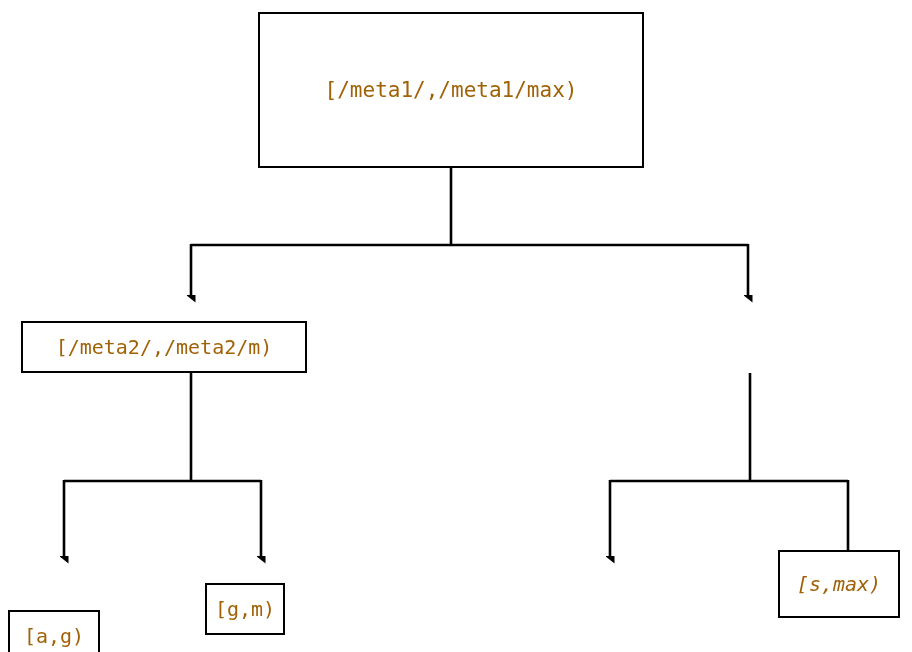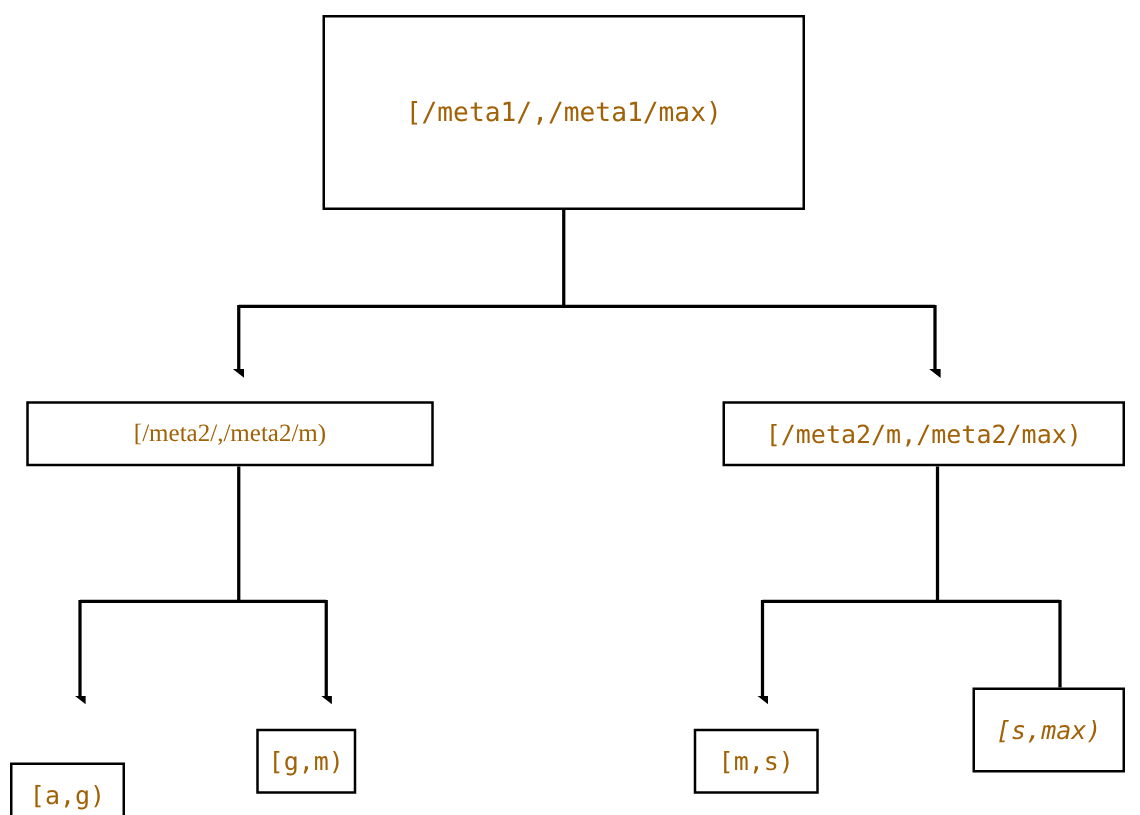--- a/index.html
+++ b/index.html
@@ -112,37 +112,31 @@
 
     <g>
       <path d="M 848,480 L 848,557" stroke="#000000" stroke-width="2.6" fill="none" marker-end="url(#arrowhead)"></path>
     </g>
   </svg>
 
   <div class="node-box level-root" style="left:258px; top:12px; width:386px; height:156px;">
     <span class="node-label">[/meta1/,/meta1/max)</span>
   </div>
 
-  <div class="node-box level-mid" style="left:21px; top:321px; width:326px; height:52px;font-family:Liberation Serif, serif;">
+  <div class="node-box level-mid" style="left:21px; top:321px; width:286px; height:52px;">
     <span class="node-label">[/meta2/,/meta2/m)</span>
   </div>
 
-  <div class="node-box level-mid" style="left:578px; top:321px; width:322px; height:52px;">
-    <span class="node-label">[/meta2/m,/meta2/max)</span>
-  </div>
 
   <div class="node-box level-leaf" style="left:8px; top:570px; width:92px; height:52px;margin-top:40px;">
     <span class="node-label">[a,g)</span>
   </div>
 
   <div class="node-box level-leaf" style="left:205px; top:583px; width:80px; height:52px;">
     <span class="node-label">[g,m)</span>
   </div>
 
-  <div class="node-box level-leaf" style="left:555px; top:583px; width:100px; height:52px;">
-    <span class="node-label">[m,s)</span>
-  </div>
 
   <div class="node-box level-leaf" style="left:778px; top:550px; width:122px; height:68px;font-style:italic;">
     <span class="node-label">[s,max)</span>
   </div>
 
 </div>
 
 </body></html>

